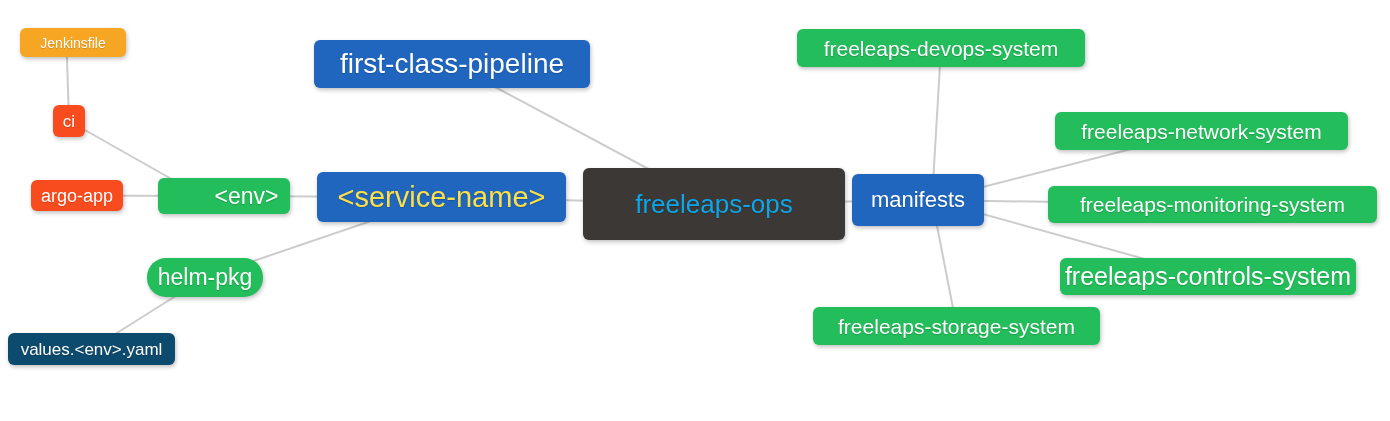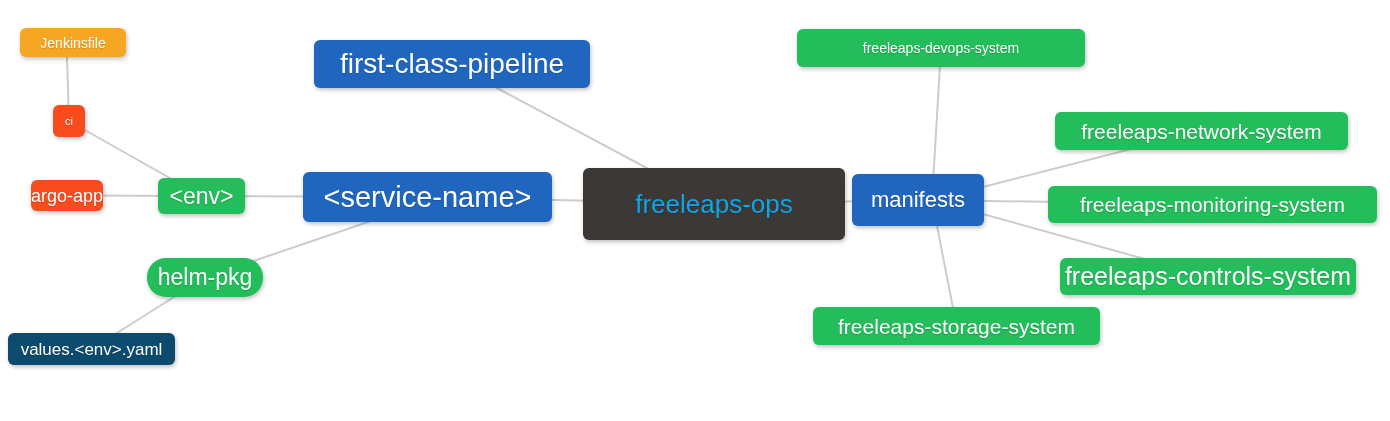--- a/index.html
+++ b/index.html
@@ -41,48 +41,48 @@
       <line x1="932" y1="200" x2="941" y2="48" stroke="#cccccc" stroke-width="2"></line>
       <line x1="932" y1="200" x2="1201.5" y2="131" stroke="#cccccc" stroke-width="2"></line>
       <line x1="932" y1="200" x2="1212.5" y2="204.5" stroke="#cccccc" stroke-width="2"></line>
       <line x1="932" y1="200" x2="1208" y2="276.5" stroke="#cccccc" stroke-width="2"></line>
       <line x1="932" y1="200" x2="956.5" y2="326" stroke="#cccccc" stroke-width="2"></line>
     </svg>
 
 <div class="node" style="left: 20px; top: 28px; width: 106px; height: 29px; font-size: 14px; background: rgb(246, 166, 35); color: rgb(255, 255, 255);">
       <span>Jenkinsfile</span>
     </div>
-    <div class="node" style="left: 53px; top: 105px; width: 32px; height: 32px; font-size: 11px; background: rgb(248, 76, 30); color: rgb(255, 255, 255);">
+    <div class="node" style="left: 53px; top: 105px; width: 32px; height: 32px; font-size: 17px; background: rgb(248, 76, 30); color: rgb(255, 255, 255);">
       <span>ci</span>
     </div>
-    <div class="node" style="left: 31px; top: 180px; width: 72px; height: 31px; font-size: 18px; background: rgb(248, 76, 30); color: rgb(255, 255, 255);">
+    <div class="node" style="left: 31px; top: 180px; width: 92px; height: 31px; font-size: 18px; background: rgb(248, 76, 30); color: rgb(255, 255, 255);">
       <span>argo-app</span>
     </div>
-    <div class="node" style="left: 158px; top: 178px; width: 87px; height: 36px; font-size: 23px; background: rgb(35, 189, 91); color: rgb(255, 255, 255);">
+    <div class="node" style="left: 158px; top: 178px; width: 87px; height: 36px; font-size: 23px; background: rgb(35, 189, 91); color: rgb(255, 255, 255); padding-left: 45px;">
       <span>&lt;env&gt;</span>
     </div>
     <div class="node" style="left: 147px; top: 258px; width: 116px; height: 39px; font-size: 23px; background: rgb(35, 189, 91); color: rgb(255, 255, 255); border-radius: 19px;">
       <span>helm-pkg</span>
     </div>
     <div class="node" style="left: 8px; top: 333px; width: 167px; height: 32px; font-size: 17px; background: #0c4a6e; color: rgb(255, 255, 255);">
       <span>values.&lt;env&gt;.yaml</span>
     </div>
     <div class="node" style="left: 314px; top: 40px; width: 276px; height: 48px; font-size: 28px; background: rgb(32, 102, 190); color: rgb(255, 255, 255);">
       <span>first-class-pipeline</span>
     </div>
-    <div class="node" style="left: 303px; top: 172px; width: 249px; height: 50px; font-size: 29px; background: rgb(32, 102, 190); color: #ffffff;">
+    <div class="node" style="left: 317px; top: 172px; width: 249px; height: 50px; font-size: 29px; background: rgb(32, 102, 190); color: #fde047;">
       <span>&lt;service-name&gt;</span>
     </div>
     <div class="node" style="left: 583px; top: 168px; width: 262px; height: 72px; font-size: 26px; background: rgb(59, 56, 53); color: #0ea5e9;">
       <span>freeleaps-ops</span>
     </div>
     <div class="node" style="left: 852px; top: 174px; width: 132px; height: 52px; font-size: 22px; background: rgb(32, 102, 190); color: rgb(255, 255, 255);">
       <span>manifests</span>
     </div>
-    <div class="node" style="left: 797px; top: 29px; width: 288px; height: 38px; font-size: 14px; background: rgb(35, 189, 91); color: rgb(255, 255, 255);">
+    <div class="node" style="left: 797px; top: 29px; width: 288px; height: 38px; font-size: 21px; background: rgb(35, 189, 91); color: rgb(255, 255, 255);">
       <span>freeleaps-devops-system</span>
     </div>
     <div class="node" style="left: 1055px; top: 112px; width: 293px; height: 38px; font-size: 21px; background: rgb(35, 189, 91); color: rgb(255, 255, 255); align-items: center;">
       <span>freeleaps-network-system</span>
     </div>
     <div class="node" style="left: 1048px; top: 186px; width: 329px; height: 37px; font-size: 21px; background: rgb(35, 189, 91); color: rgb(255, 255, 255);">
       <span>freeleaps-monitoring-system</span>
     </div>
     <div class="node" style="left: 1060px; top: 258px; width: 296px; height: 37px; font-size: 25px; background: rgb(35, 189, 91); color: rgb(255, 255, 255);">
       <span>freeleaps-controls-system</span>

